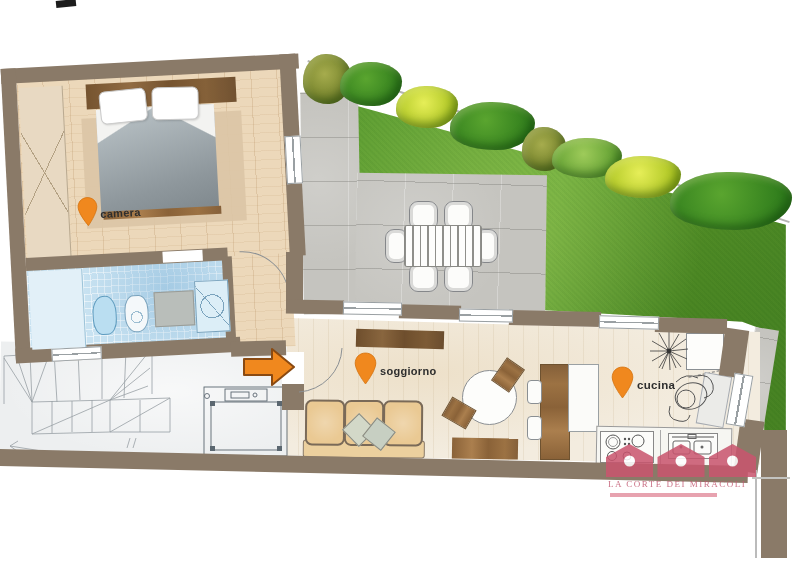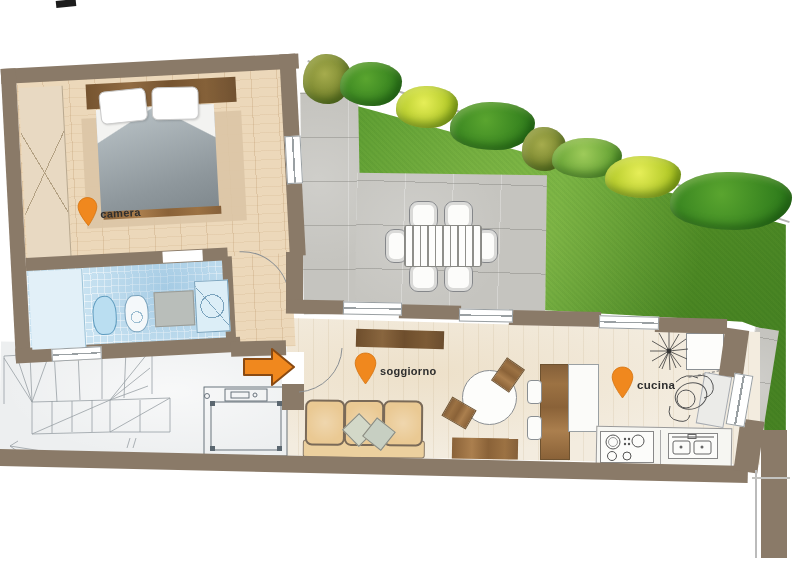--- a/index.html
+++ b/index.html
@@ -262,15 +262,31 @@
   </span>
   <span class="a label" style="left:380px;top:366px;z-index:8;">soggiorno</span>
 
   <span class="a pin" style="left:611px;top:366px;z-index:8;">
     <svg width="23" height="33" viewBox="0 0 22 32">
       <path d="M11 1 C5 1 1 5.5 1 11 C1 18 11 31 11 31 C11 31 21 18 21 11 C21 5.5 17 1 11 1 Z" fill="var(--orange,#f0881e)" stroke="#d4720f" stroke-width="0.8"></path>
     </svg>
   </span>
   <span class="a label" style="left:637px;top:380px;z-index:8;font-size:11.5px;font-weight:700;">cucina</span>
 
+  <div class="a" style="left:604px;top:443px;width:156px;height:60px;z-index:9;opacity:.86;">
+    <svg style="position:absolute;left:2px;top:1px;" width="150" height="33" viewBox="0 0 150 33">
+      <g fill="var(--logo-pink,#c9556e)">
+        <path d="M0 13 L23.5 0 L47 13 V33 H0 Z"></path>
+        <path d="M51.5 13 L75 0 L98.5 13 V33 H51.5 Z"></path>
+        <path d="M103 13 L126.5 0 L150 13 V33 H103 Z"></path>
+      </g>
+      <g fill="#ffffff">
+        <circle cx="23.5" cy="17" r="5.5"></circle>
+        <circle cx="75" cy="17" r="5.5"></circle>
+        <circle cx="126.5" cy="17" r="5.5"></circle>
+      </g>
+    </svg>
+    <div class="a logo-text" style="left:4px;top:36px;width:112px;">LA CORTE DEI MIRACOLI</div>
+    <div class="a" style="left:6px;top:50px;width:107px;height:4px;background:var(--logo-underline,#e493a2);"></div>
+  </div>
 
   <div class="a" style="left:56px;top:0;width:20px;height:7px;background:#1c1c1c;transform:rotate(-6deg);z-index:2;"></div>
 </div>
 
 </body></html>

